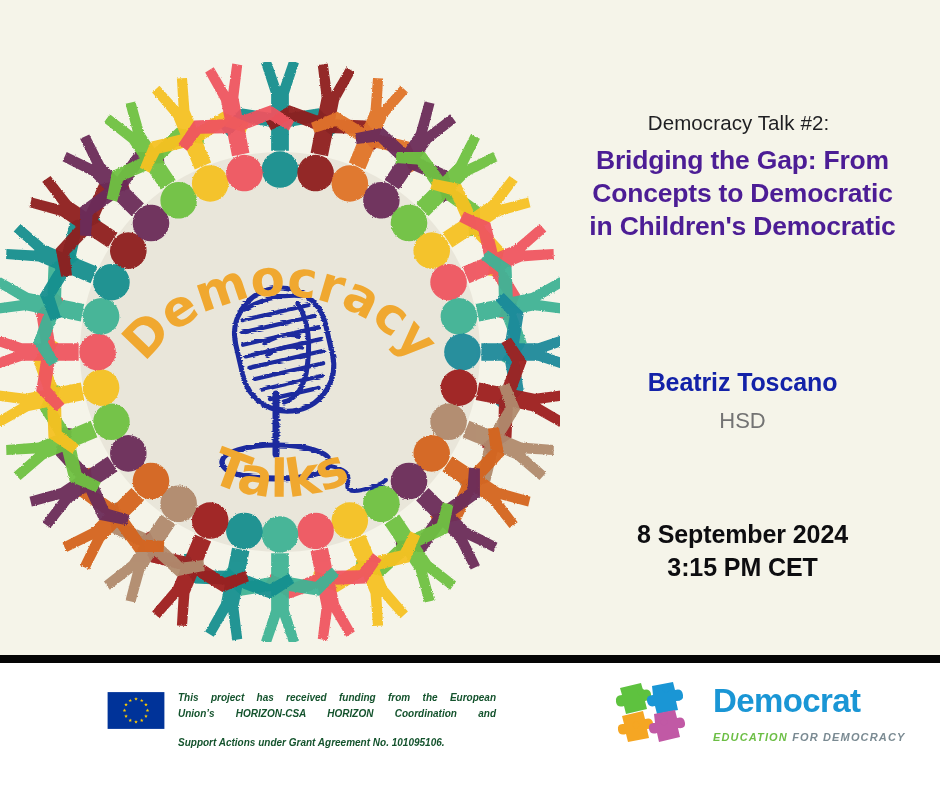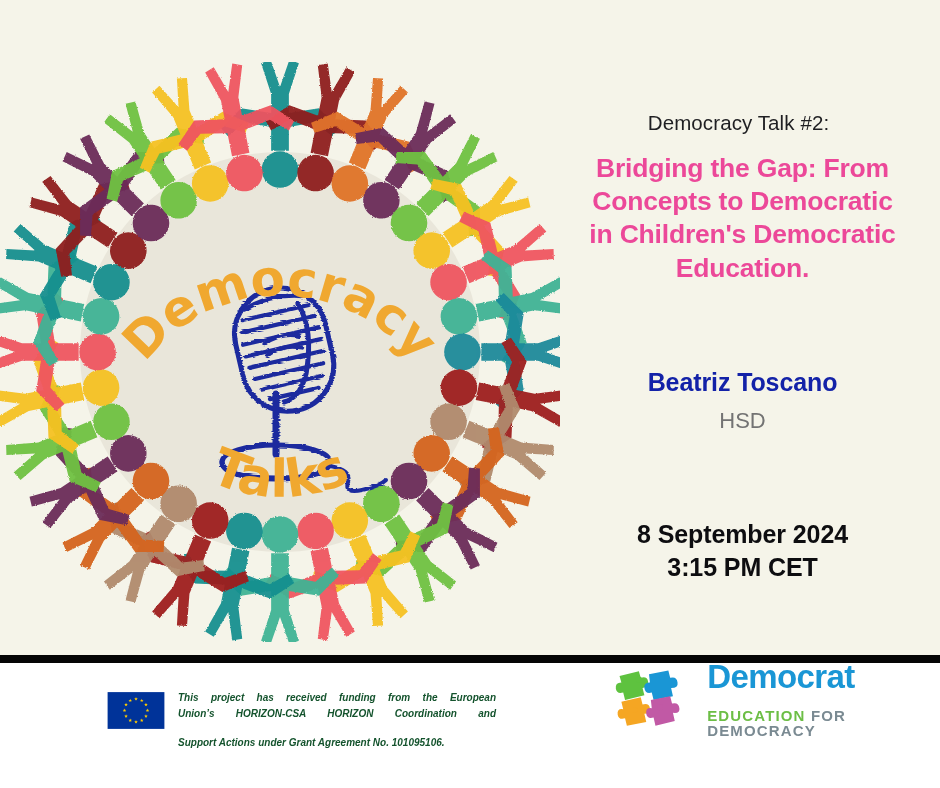--- a/index.html
+++ b/index.html
@@ -68,22 +68,22 @@
     font-weight: 400;
     letter-spacing: 0.1px;
     color: #1f1f22;
     margin: 0 8px 6px 0;
     line-height: 1.25;
   }
   #talk-title {
     font-size: 26.5px;
     font-weight: 700;
     line-height: 1.26;
-    margin: 16px;
-    color: #ec4899;
+    margin: 8px;
+    color: #4c1d95;
     letter-spacing: -0.2px;
   }
   #speaker-block {
     position: absolute;
     left: 545px;
     top: 368px;
     width: 395px;
     text-align: center;
   }
   #speaker-name {
@@ -135,39 +135,40 @@
     text-align: justify;
     text-align-last: justify;
   }
   #funding-text span { display:block; }
   #funding-text span:last-child { text-align-last: left; margin-top: 13px; }
 
   
   #democrat-logo {
     position: absolute;
     left: 614px;
-    top: 660px;
+    top: 678px;
     display: flex;
     align-items: center;
     gap: 25px;
   }
   #puzzle-svg { width: 74px; height: 70px; display:block; }
   #democrat-word {
     font-size: 33px;
     font-weight: 700;
     color: #1a96d5;
     line-height: 1;
     letter-spacing: -0.6px;
   }
   #democrat-tag {
-    font-size: 15px;
+    font-size: 11px;
     font-weight: 700;
     letter-spacing: 1.15px;
     margin-top: 15px;
     line-height: 1;
+    font-style: italic;
   }
   #tag-edu { color: #6cbe45; }
   #tag-rest { color: #7a8a92; }
 </style>
 </head>
 <body>
 
 <div id="poster">
 
   <div id="main-panel"></div>
@@ -268,21 +269,20 @@
       </text>
     </svg>
   </div>
 
   <div id="text-col">
     <p id="kicker">Democracy Talk #2:</p>
     <h1 id="talk-title">
         <div>Bridging the Gap: From</div>
         <div>Concepts to Democratic</div>
         <div>in Children's Democratic</div>
-        <div>Education.</div>
       </h1>
   </div>
 
   <div id="speaker-block">
     <p id="speaker-name">Beatriz Toscano</p>
     <p id="speaker-affil">HSD</p>
   </div>
 
   <div id="datetime-block">
     <p id="event-date">8 September 2024</p>

